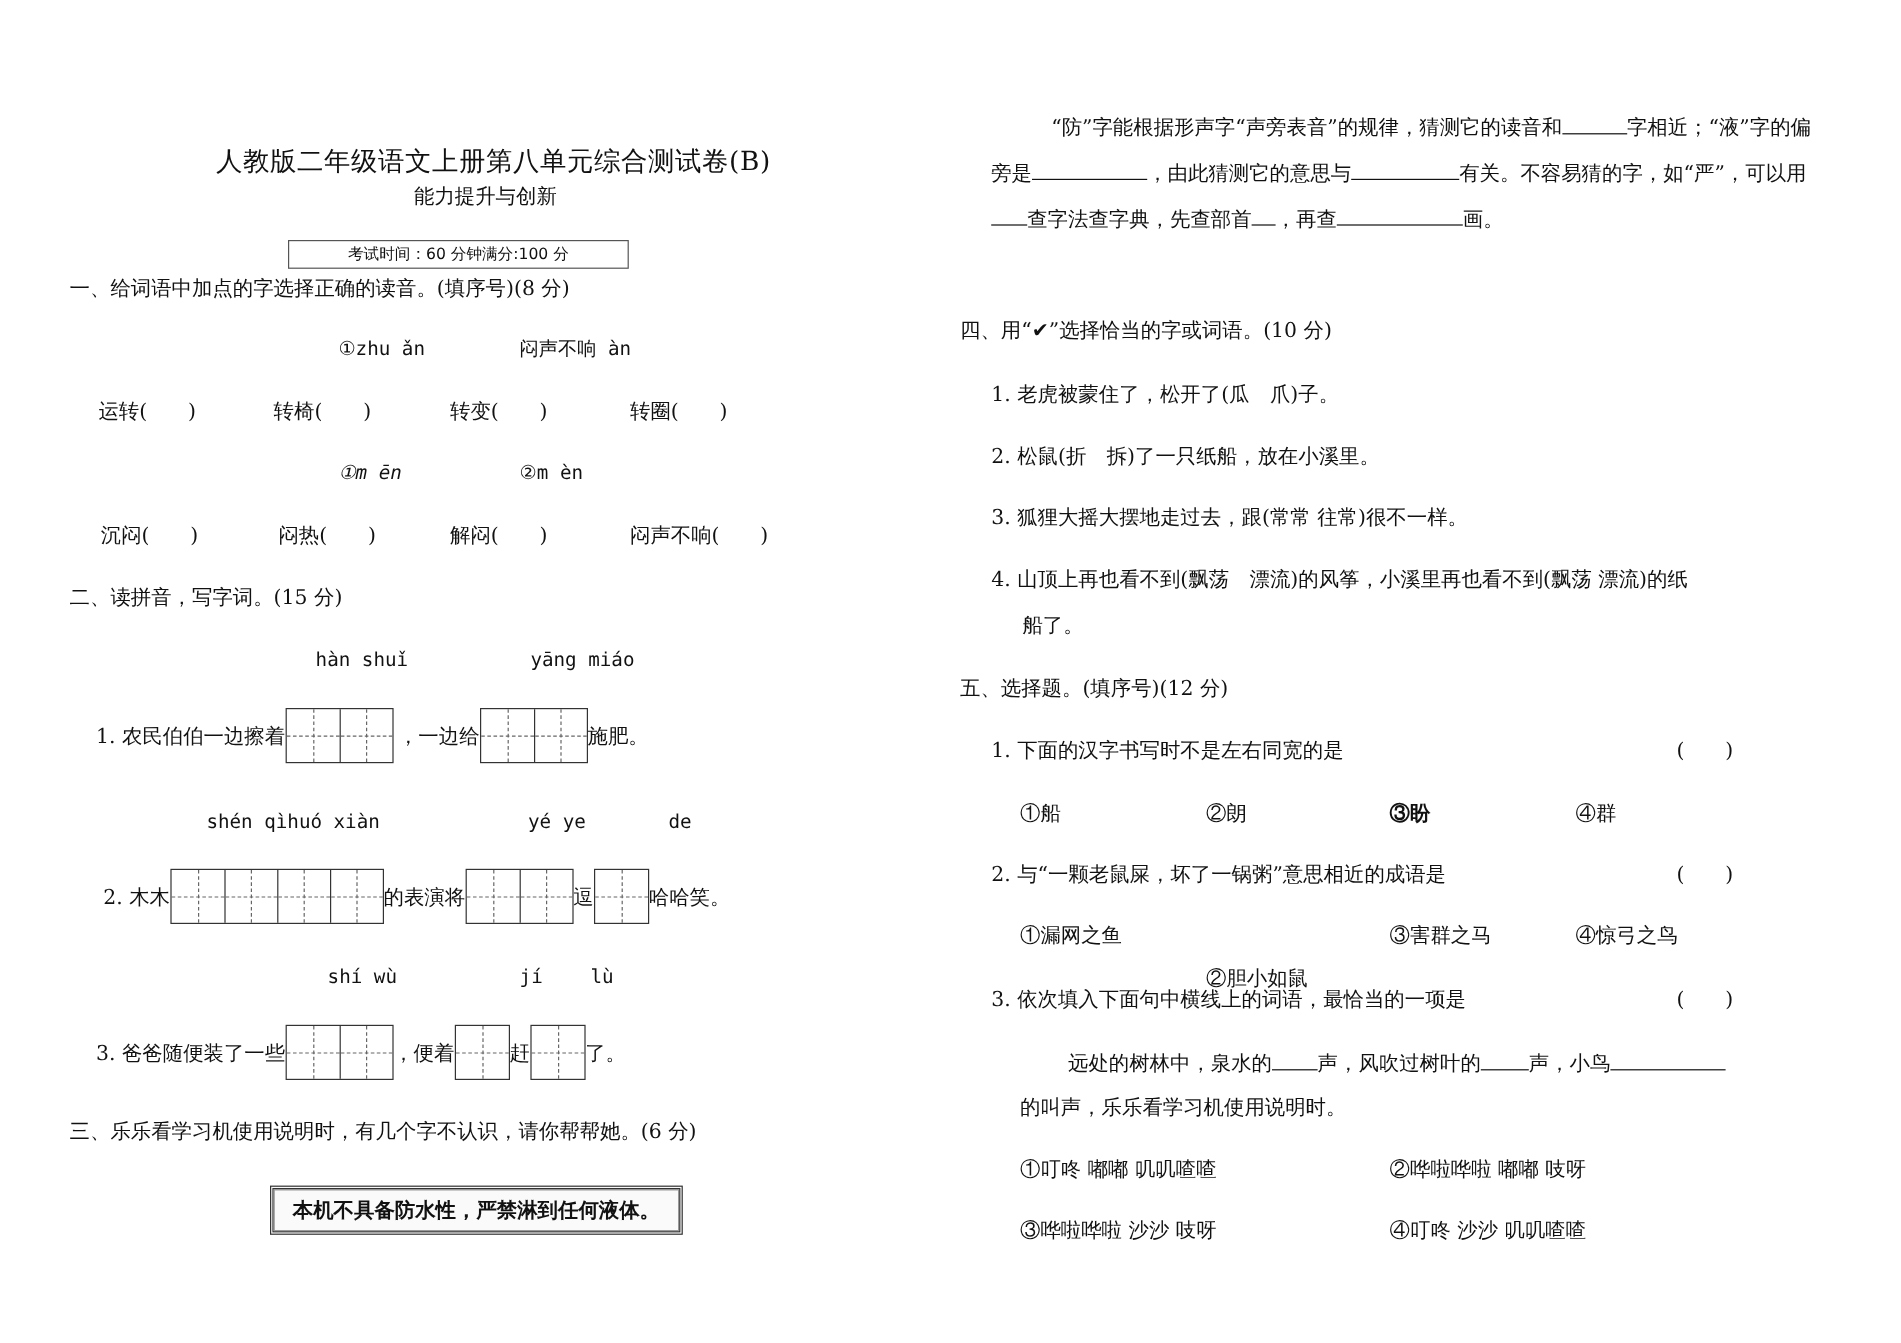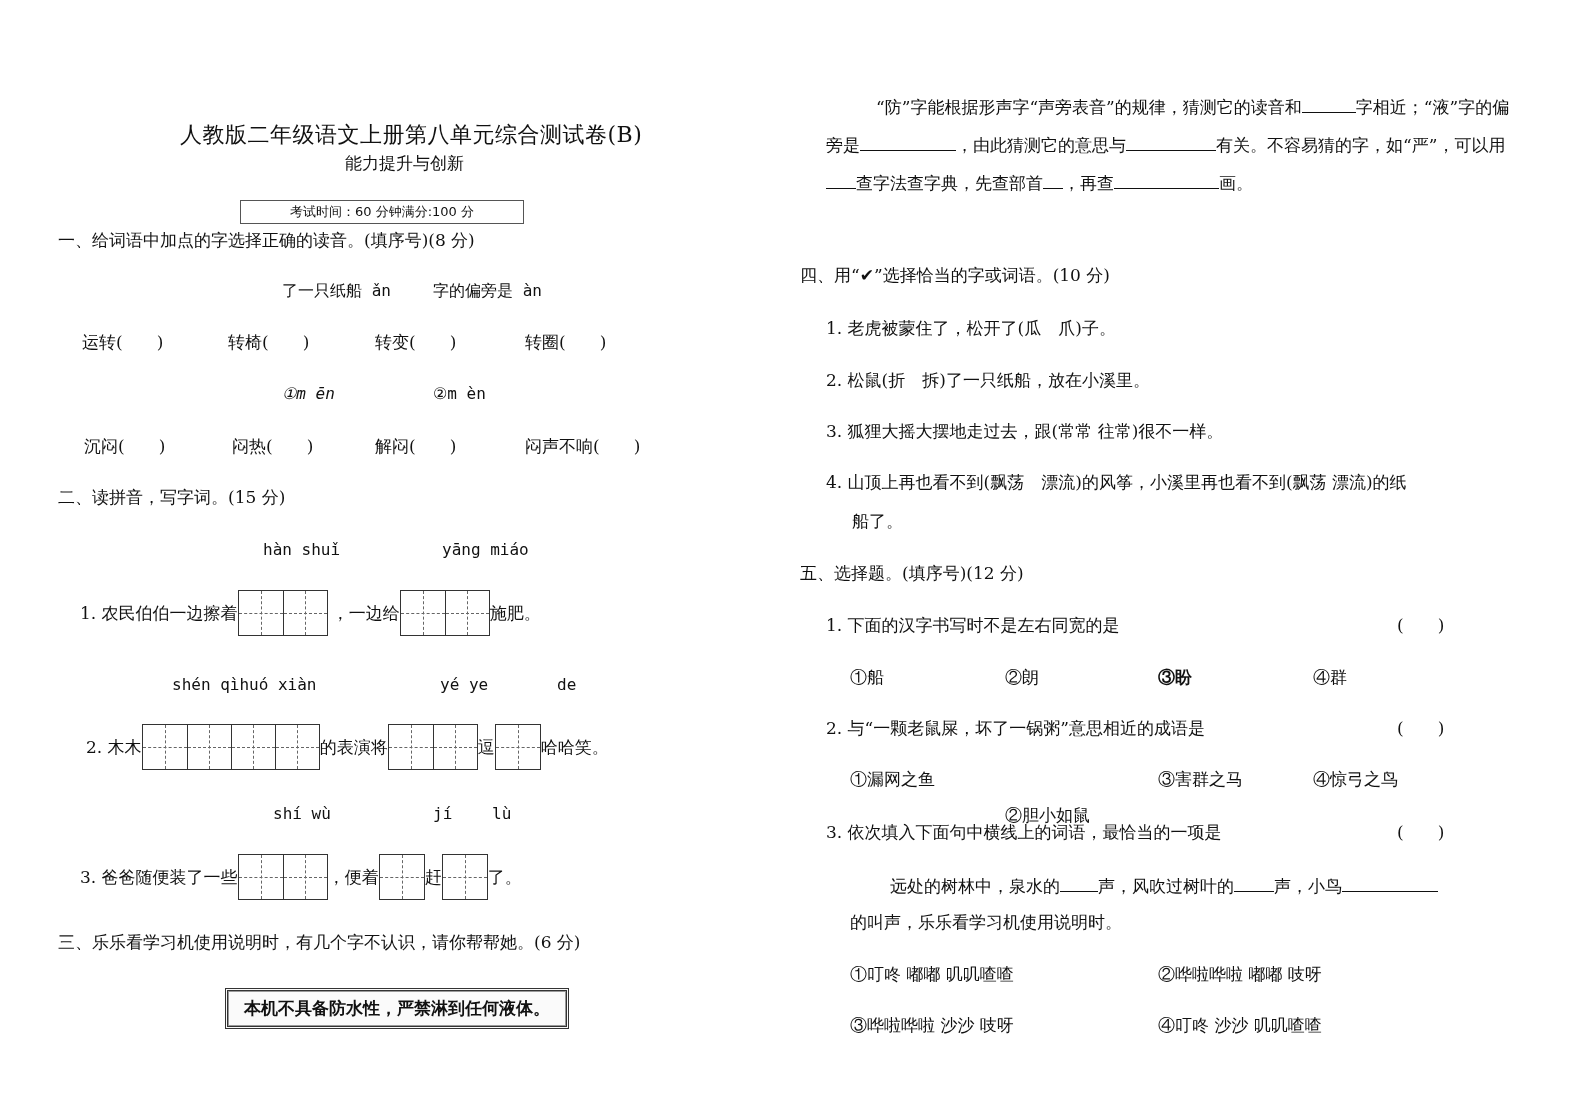--- a/index.html
+++ b/index.html
@@ -24,22 +24,22 @@
   .para { font-size:17px; line-height:38px; width:690px; white-space:normal; }
 </style>
 </head>
 <body>
 
 <div class="abs title" style="left:180px;top:120px;">人教版二年级语文上册第八单元综合测试卷(B)</div>
 <div class="abs subtitle" style="left:345px;top:152px;">能力提升与创新</div>
 <div class="abs exambox" style="left:240px;top:200px;width:282px;">考试时间：60 分钟满分:100 分</div>
 
 <div class="abs t17" style="left:58px;top:229px;">一、给词语中加点的字选择正确的读音。(填序号)(8 分)</div>
-<div class="abs py" style="left:282px;top:281px;">了一只纸船 ǎn</div>
-<div class="abs py" style="left:433px;top:281px;">字的偏旁是 àn</div>
+<div class="abs py" style="left:282px;top:281px;">①zhu ǎn</div>
+<div class="abs py" style="left:433px;top:281px;">闷声不响 àn</div>
 <div class="abs t17" style="left:82px;top:331px;">运转(　　)</div>
 <div class="abs t17" style="left:228px;top:331px;">转椅(　　)</div>
 <div class="abs t17" style="left:375px;top:331px;">转变(　　)</div>
 <div class="abs t17" style="left:525px;top:331px;">转圈(　　)</div>
 <div class="abs py" style="left:282px;top:384px;font-style:italic;">①m ēn</div>
 <div class="abs py" style="left:433px;top:384px;">②m èn</div>
 <div class="abs t17" style="left:84px;top:435px;">沉闷(　　)</div>
 <div class="abs t17" style="left:232px;top:435px;">闷热(　　)</div>
 <div class="abs t17" style="left:375px;top:435px;">解闷(　　)</div>
 <div class="abs t17" style="left:525px;top:435px;text-align:right;">闷声不响(　　)</div>

